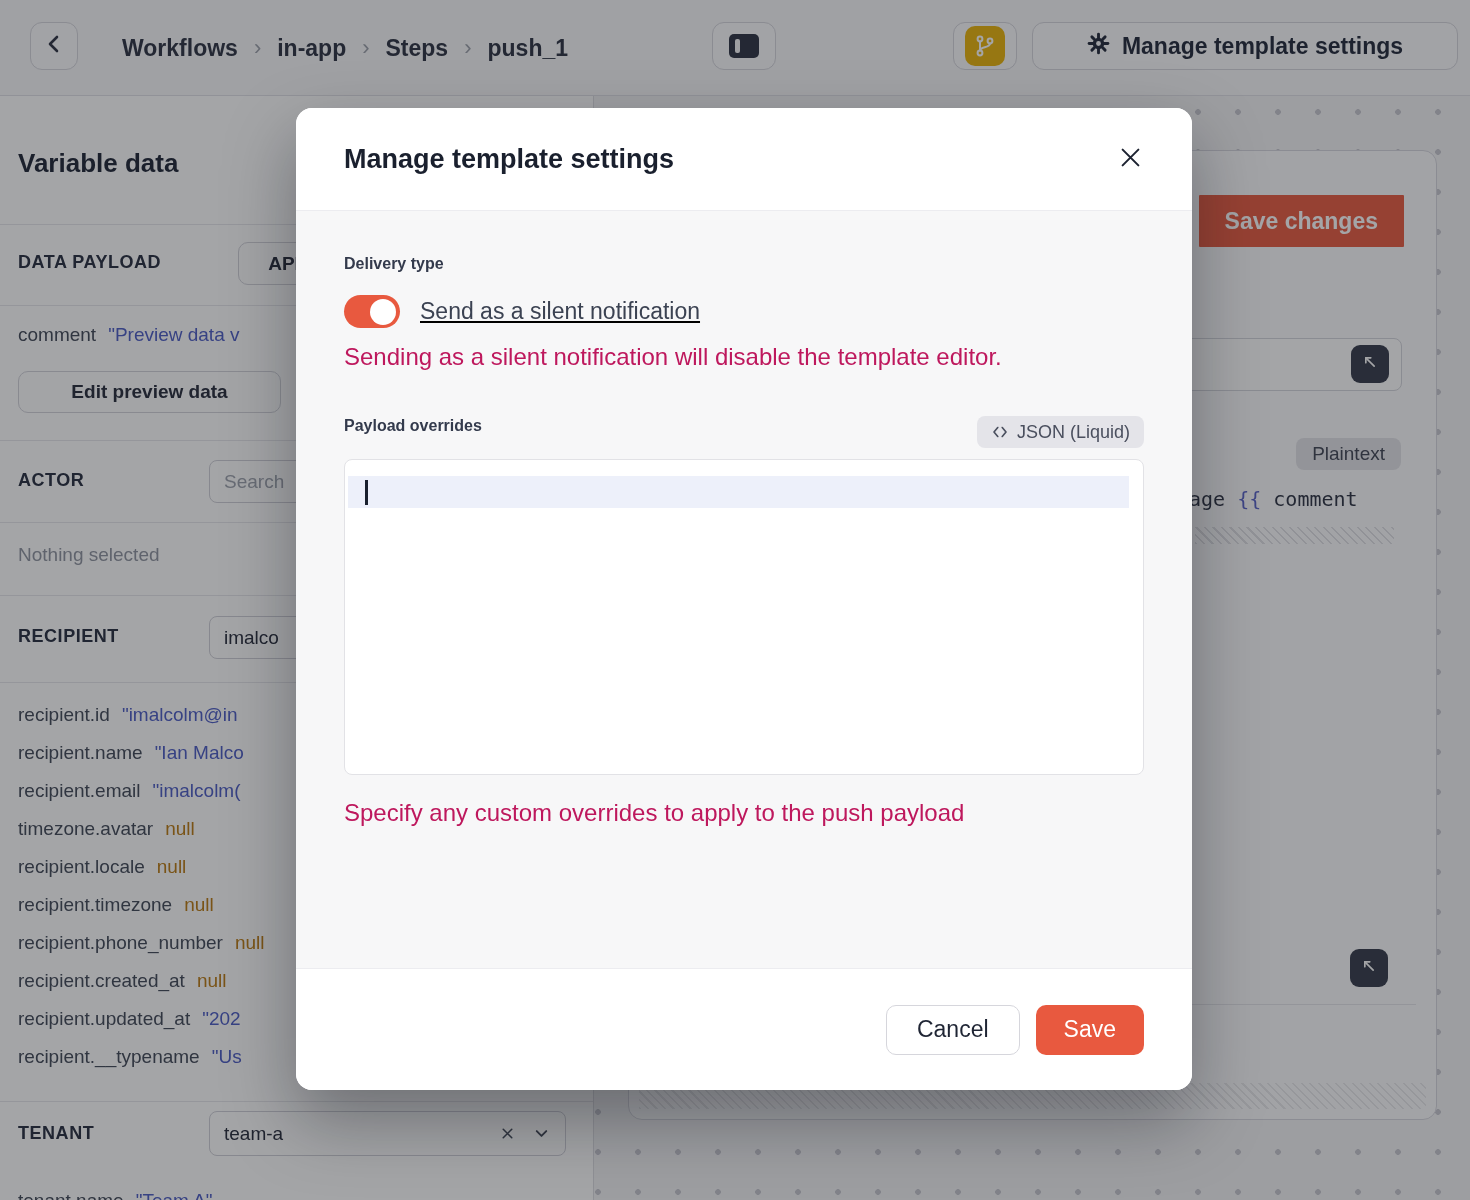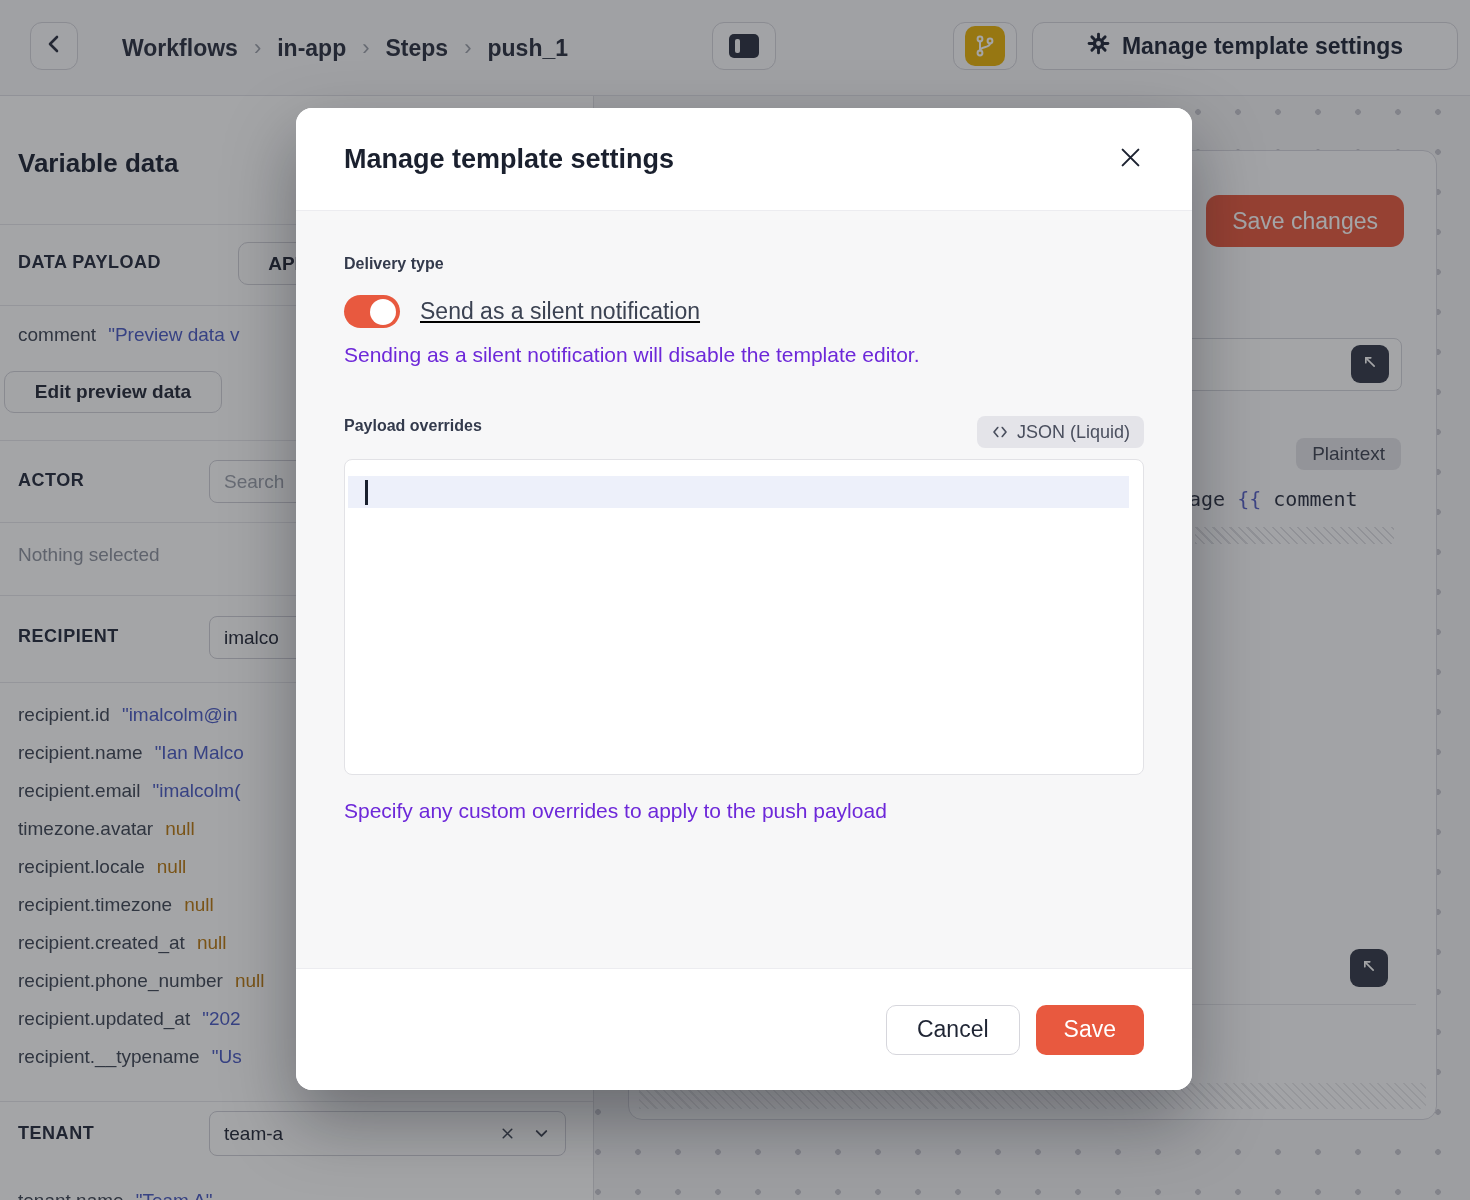--- a/index.html
+++ b/index.html
@@ -56,22 +56,22 @@
   .rows .kvr .v { margin-left:12px; }
 
   
   .canvas { position:absolute; left:594px; top:96px; width:876px; height:1104px;
     background-color:#f4f4f6;
     background-image:radial-gradient(circle, #c6c6cf 2.6px, transparent 3.1px);
     background-size:40px 40px; background-position:24px 36px; z-index:0; }
   .card { position:absolute; left:34px; top:54px; width:809px; height:970px;
     background:#fcfcfd; border:1.5px solid #d6d6de; border-radius:14px; overflow:hidden; }
   .save-changes { position:absolute; right:32px; top:44px; height:52px; padding:0 26px;
-    background:#e8593f; color:#fff; font-size:23px; font-weight:400; border:none;
-    border-radius:13px; display:flex; align-items:center; cursor:pointer; }
+    background:#e8593f; color:#fff; font-size:23px; font-weight:700; border:none;
+    border-radius:1px; display:flex; align-items:center; cursor:pointer; }
   .tpl-field { position:absolute; left:40px; right:34px; top:187px; height:53px;
     border:1.5px solid #d4d5dc; border-radius:8px; background:#fff; }
   .expand-sq { position:absolute; width:38px; height:38px; background:#323848; border-radius:9px;
     display:flex; align-items:center; justify-content:center; cursor:pointer; }
   .tpl-field .expand-sq { right:12px; top:6px; }
   .plaintext-badge { position:absolute; right:35px; top:287px; height:32px; padding:0 16px;
     background:#e3e3e8; border-radius:8px; font-size:19px; color:#3f4453; display:flex;
     align-items:center; }
   .code-line { position:absolute; left:560px; top:336px; font-family:"DejaVu Sans Mono",monospace;
     font-size:20px; color:#2a3040; white-space:pre; }
@@ -95,21 +95,21 @@
   .close-btn { width:36px; height:36px; display:flex; align-items:center; justify-content:center;
     background:none; border:none; cursor:pointer; }
   .modal-body { position:absolute; left:0; top:102px; width:100%; height:746px;
     border-top:1px solid #ececf0; }
   .m-heading { position:absolute; left:48px; font-size:16px; font-weight:600; color:#333a4c; }
   .toggle-row { position:absolute; left:48px; top:84px; display:flex; align-items:center; gap:20px;text-decoration:underline; }
   .toggle { position:relative; width:56px; height:33px; border-radius:17px; background:#e8593f; cursor:pointer; }
   .toggle .knob { position:absolute; right:4px; top:3.5px; width:26px; height:26px;
     border-radius:50%; background:#fff; }
   .toggle-label { font-size:23px; color:#3b4252; }
-  .m-helper { position:absolute; left:48px; font-size:21px; color:#6d28d9; }
+  .m-helper { position:absolute; left:48px; font-size:24px; color:#be185d; }
   .json-badge { position:absolute; right:48px; top:205px; height:32px; padding:0 14px;
     background:#e4e4e9; border-radius:8px; display:flex; align-items:center; gap:8px;
     font-size:18px; color:#4a4f5e; }
   .payload-editor { position:absolute; left:48px; right:48px; top:248px; height:316px;
     background:#fff; border:1.5px solid #e2e2e6; border-radius:8px; padding-top:16px; cursor:text; }
   .active-line { position:relative; margin:0 14px 0 3px; height:32px; background:#edf0fa;
     display:flex; align-items:center; }
   .caret { width:3px; height:25px; background:#1a202e; margin-left:17px; }
   .modal-footer { position:absolute; left:0; bottom:0; width:100%; height:122px; background:#fff;
     border-top:1px solid #ececf0; display:flex; align-items:center; justify-content:flex-end;
@@ -183,21 +183,21 @@
 
     <div class="sec-label" style="top:156px">DATA PAYLOAD</div>
     <div class="pill-btn" style="left:238px; top:146px; width:92px; height:43px;">
       <span>API</span>
     </div>
     <div class="divider" style="top:209px"></div>
 
     <div class="kv" style="top:228px">
       <span>comment</span><span class="v v-string">"Preview data v</span>
     </div>
-    <div class="pill-btn" style="left:4px; top:275px; width:218px; height:42px;justify-content:center;">
+    <div class="pill-btn" style="left:18px; top:275px; width:263px; height:42px;justify-content:center;">
       <span>Edit preview data</span>
     </div>
     <div class="divider" style="top:344px"></div>
 
     <div class="sec-label" style="top:374px">ACTOR</div>
     <input class="lp-input" style="left: 209px; top: 364px; width: 160px; height: 43px;" placeholder="Search">
     <div class="divider" style="top:426px"></div>
 
     <div class="muted-line" style="top:448px">Nothing selected</div>
     <div class="divider" style="top:499px"></div>
@@ -208,22 +208,22 @@
     </div>
     <div class="divider" style="top:586px"></div>
 
     <div class="rows">
       <div class="kvr"><span>recipient.id</span><span class="v v-string">"imalcolm@in</span></div>
       <div class="kvr"><span>recipient.name</span><span class="v v-string">"Ian Malco</span></div>
       <div class="kvr"><span>recipient.email</span><span class="v v-string">"imalcolm(</span></div>
       <div class="kvr"><span>timezone.avatar</span><span class="v v-null">null</span></div>
       <div class="kvr"><span>recipient.locale</span><span class="v v-null">null</span></div>
       <div class="kvr"><span>recipient.timezone</span><span class="v v-null">null</span></div>
+      <div class="kvr"><span>recipient.phone_number</span><span class="v v-null">null</span></div>
       <div class="kvr"><span>recipient.created_at</span><span class="v v-null">null</span></div>
-      <div class="kvr"><span>recipient.phone_number</span><span class="v v-null">null</span></div>
       <div class="kvr"><span>recipient.updated_at</span><span class="v v-string">"202</span></div>
       <div class="kvr"><span>recipient.__typename</span><span class="v v-string">"Us</span></div>
     </div>
     <div class="divider" style="top:1005px"></div>
 
     <div class="sec-label" style="top:1027px">TENANT</div>
     <div class="selector" style="left:209px; top:1015px; width:357px; height:45px;">
       <span class="grow">team-a</span>
       <span style="display:flex; margin-right:16px;">
         <svg width="17" height="17" viewBox="0 0 24 24" fill="none" stroke="#3f4655" stroke-width="2.2" stroke-linecap="round">

